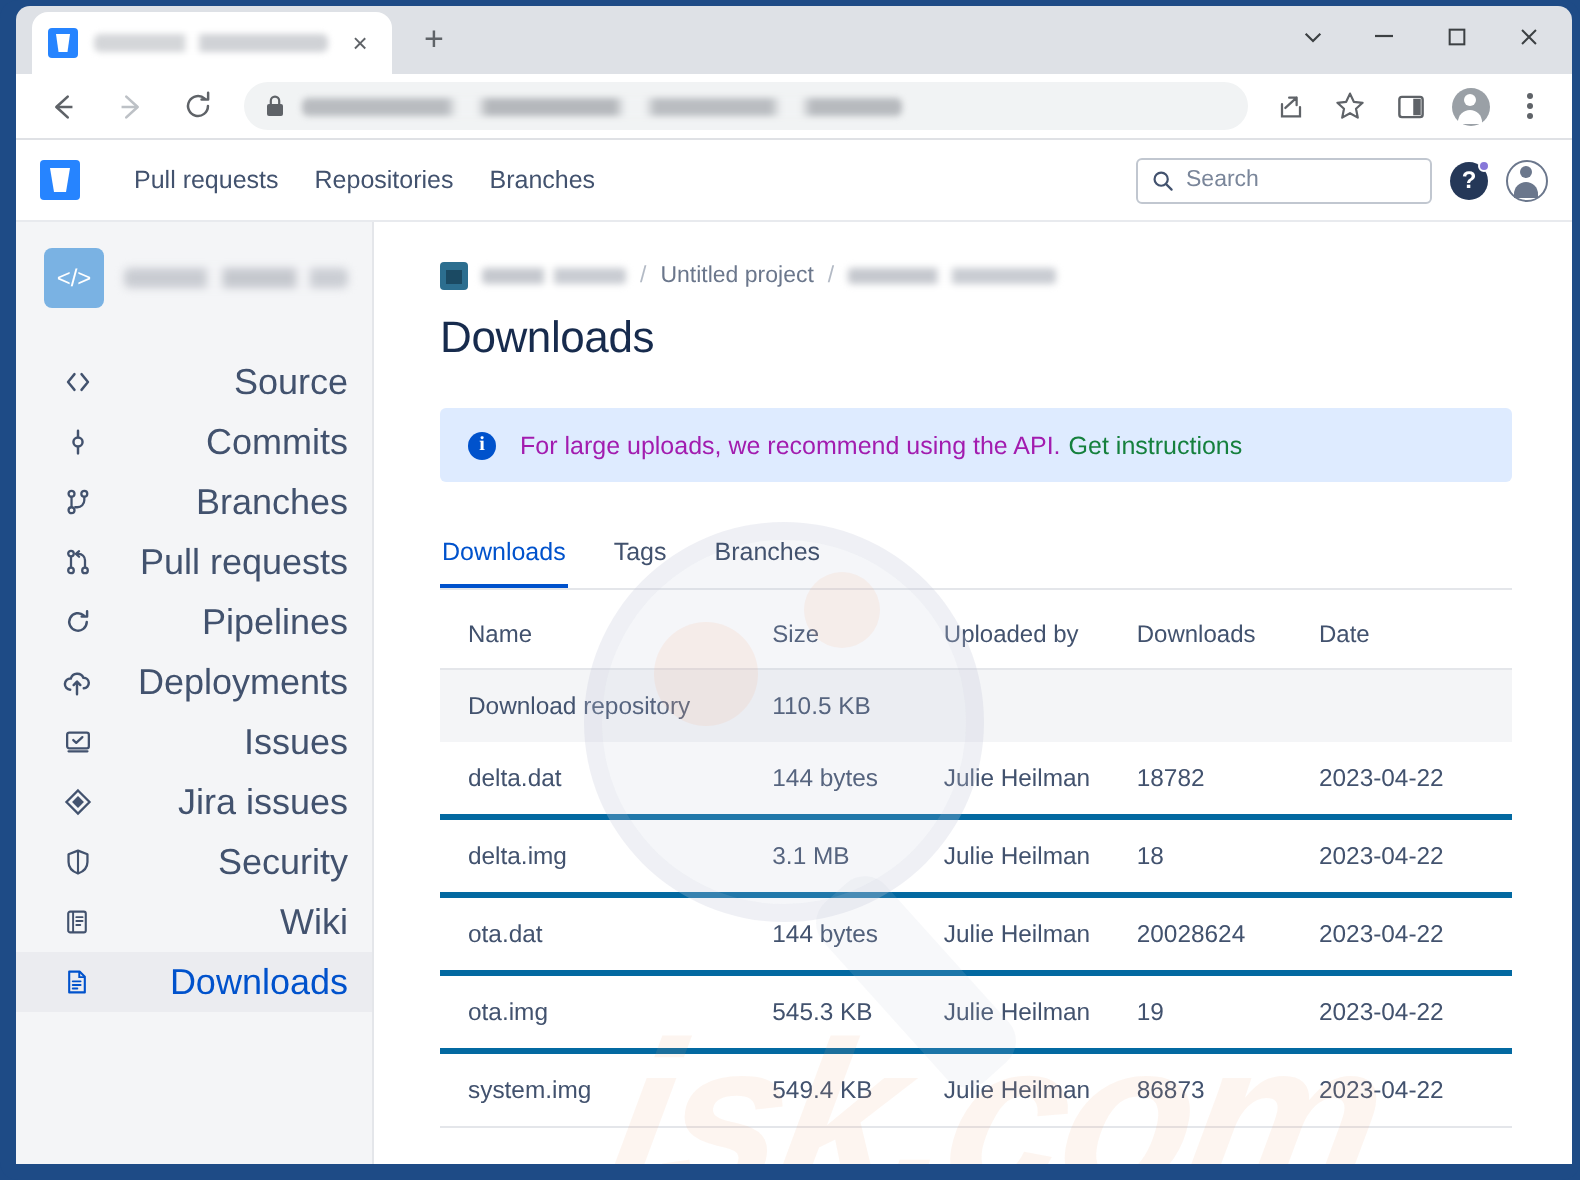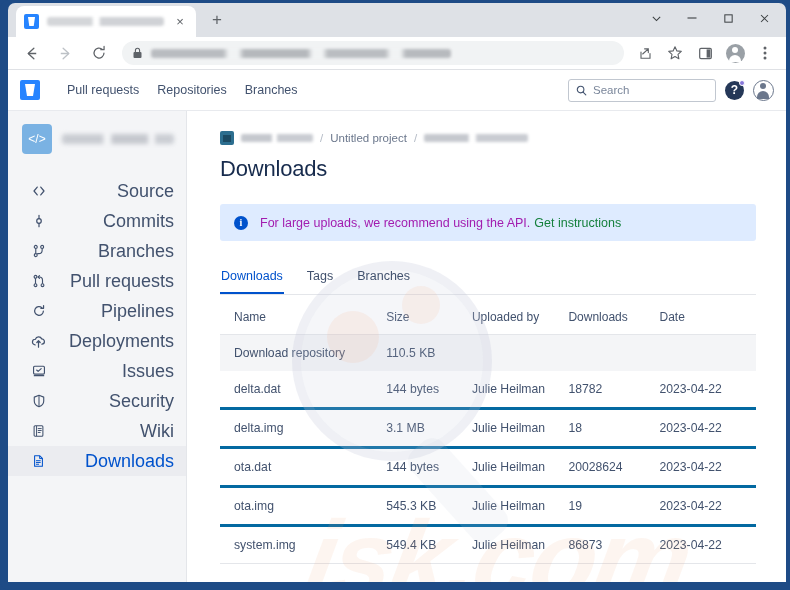--- a/index.html
+++ b/index.html
@@ -543,20 +543,29 @@
           <span class="ico">
             <svg width="14" height="14" viewBox="0 0 16 16">
                 <rect x="1.8" y="2.6" width="12.4" height="9" rx="1.2" stroke="currentColor" stroke-width="1.3" fill="none"></rect>
                 <path d="M5.3 6.9 L7 8.5 L10.5 5.2" stroke="currentColor" stroke-width="1.3" fill="none" stroke-linecap="round" stroke-linejoin="round"></path>
                 <path d="M2.6 13.3 H13.4" stroke="currentColor" stroke-width="1.3" stroke-linecap="round"></path>
               </svg>
           </span>
           <span>Issues</span>
         </div>
 
+        <div class="side-item">
+          <span class="ico">
+            <svg width="14" height="14" viewBox="0 0 16 16">
+                <path d="M8 1.4 L14.6 8 L8 14.6 L1.4 8 Z" stroke="currentColor" stroke-width="1.3" fill="none"></path>
+                <path d="M8 4.6 L11.4 8 L8 11.4 L4.6 8 Z" fill="currentColor"></path>
+              </svg>
+          </span>
+          <span>Jira issues</span>
+        </div>
 
         <div class="side-item">
           <span class="ico">
             <svg width="14" height="14" viewBox="0 0 16 16">
                 <path d="M8 1.5 L13.4 3.6 V8 c0 3.3 -2.6 5.6 -5.4 6.6 C5.2 13.6 2.6 11.3 2.6 8 V3.6 Z" stroke="currentColor" stroke-width="1.3" fill="none" stroke-linejoin="round"></path>
                 <path d="M8 1.8 V14.4" stroke="currentColor" stroke-width="1.2"></path>
               </svg>
           </span>
           <span>Security</span>
         </div>

